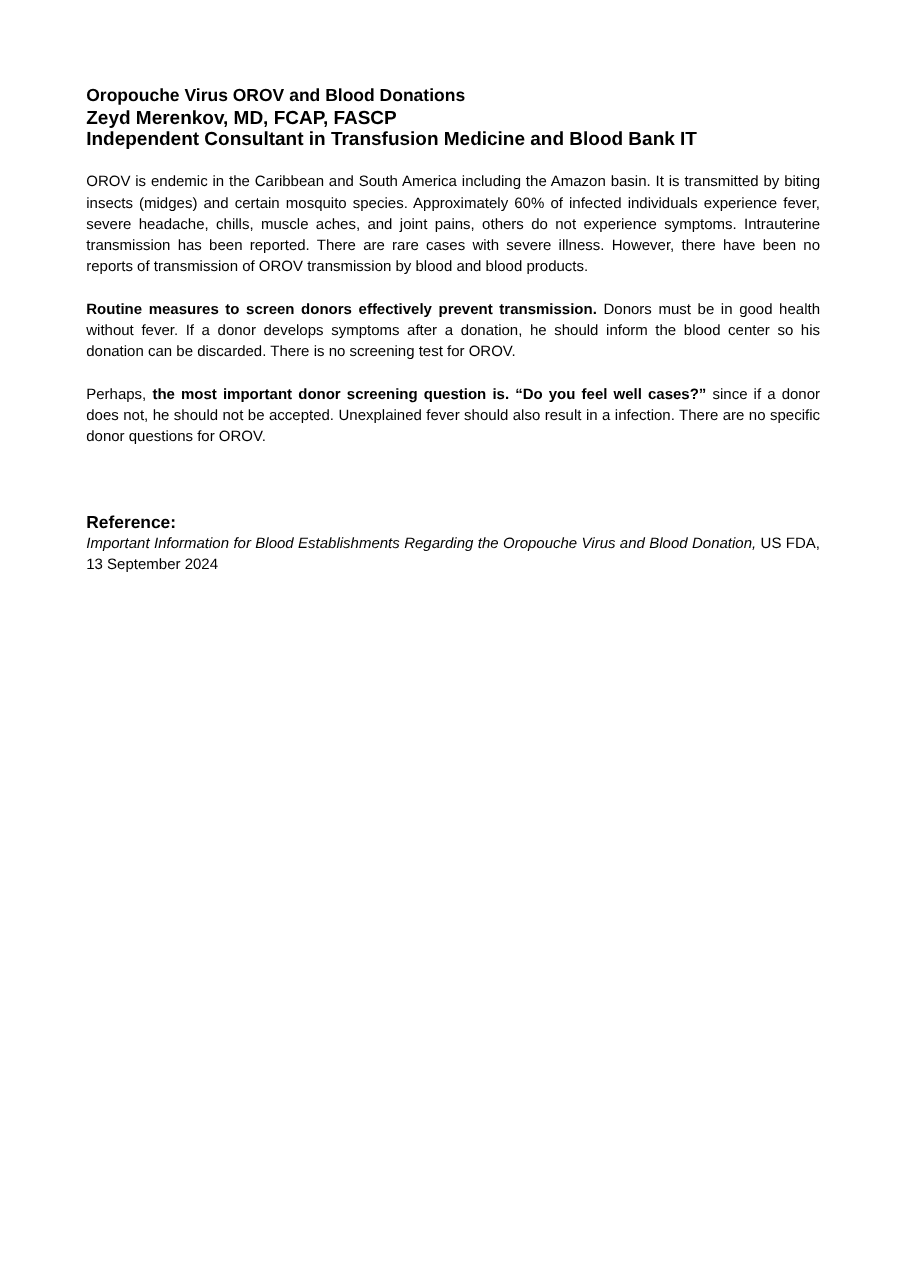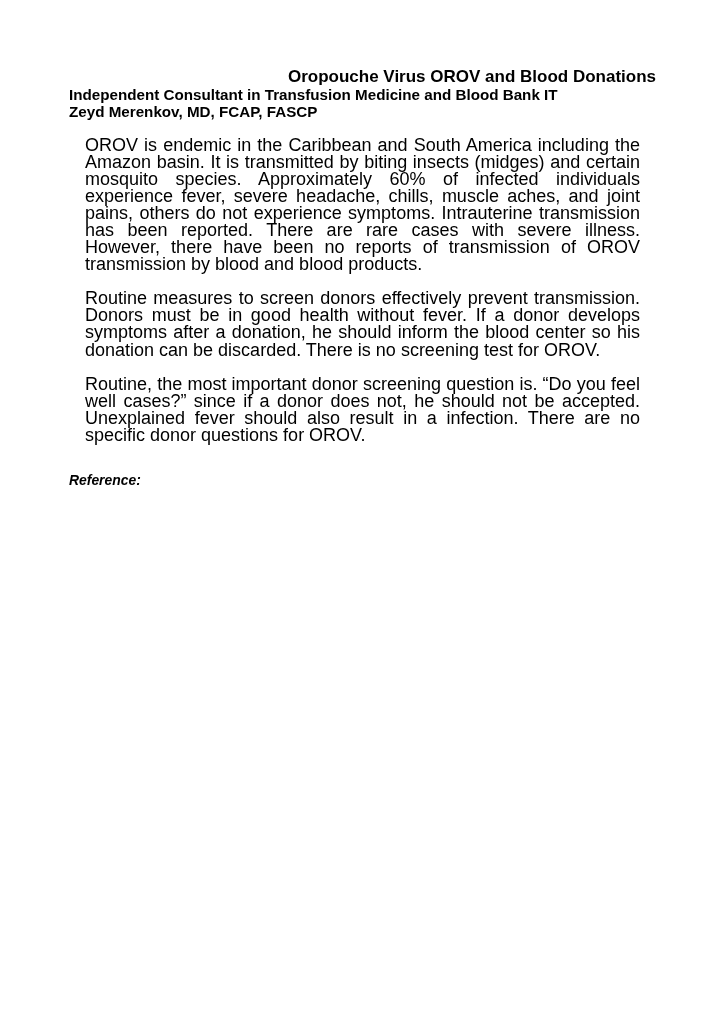--- a/index.html
+++ b/index.html
@@ -3,43 +3,44 @@
   <meta charset="utf-8">
   <style>
     html, body { margin: 0; padding: 0; background: #ffffff; }
     body { width: 724px; height: 1024px; position: relative; overflow: hidden; }
     .page {
       position: absolute; left: 69px; top: 68px; width: 587px;
       font-family: "Liberation Sans", sans-serif; color: #000;
     }
     .title-block { font-weight: bold; font-size: 15.2px; line-height: 17.5px; }
     .title-block div { white-space: nowrap; }
-    .title-main { font-size: 17px; text-align: right; }
+    .title-main { font-size: 14px; }
     p {
-      margin: 16px; font-size: 18px; line-height: 17.1px; text-align: justify;
+      margin: 0; font-size: 12px; line-height: 17.1px; text-align: justify;
     }
     p.last-left { text-align-last: left; }
     .gap1 { margin-top: 16px; }
     .gap2 { margin-top: 17px; }
-    .gap3 { margin-top: 28px; font-style: italic; }
+    .gap3 { margin-top: 50px; }
     .ref-head { font-weight: bold; font-size: 13.9px; line-height: 17.1px; }
-    b { font-weight: normal; }
+    b { font-weight: bold; }
     i { font-style: italic; }
   </style>
 </head>
 <body>
 
 <div class="page">
   <div class="title-block">
     <div class="title-main">Oropouche Virus OROV and Blood Donations</div>
+    <div>Zeyd Merenkov, MD, FCAP, FASCP</div>
     <div>Independent Consultant in Transfusion Medicine and Blood Bank IT</div>
-    <div>Zeyd Merenkov, MD, FCAP, FASCP</div>
   </div>
 
   <p class="gap1 last-left">OROV is endemic in the Caribbean and South America including the Amazon basin.  It is transmitted by biting insects (midges) and certain mosquito species.  Approximately 60% of infected individuals experience fever, severe headache, chills, muscle aches, and joint pains, others do not experience symptoms.  Intrauterine transmission has been reported.  There are rare cases with severe illness.  However, there have been no reports of transmission of OROV transmission by blood and blood products.</p>
 
   <p class="gap2 last-left"><b>Routine measures to screen donors effectively prevent transmission.</b><span>  Donors must be in good health without fever.  If a donor develops symptoms after a donation, he should inform the blood center so his donation can be discarded.  There is no screening test for OROV.</span></p>
 
 
-  <p class="gap2 last-left"><span>Routine, </span><b>the most important donor screening question is. “Do you feel well cases?”</b><span> since if a donor does not, he should not be accepted.  Unexplained fever should also result in a infection.  There are no specific donor questions for OROV.</span></p>
+  <p class="gap2 last-left"><span>Perhaps, </span><b>the most important donor screening question is. “Do you feel well cases?”</b><span> since if a donor does not, he should not be accepted.  Unexplained fever should also result in a infection.  There are no specific donor questions for OROV.</span></p>
 
   <div class="ref-head gap3">Reference:</div>
+  <p class="last-left"><i>Important Information for Blood Establishments Regarding the Oropouche Virus and Blood Donation,</i><span> US FDA, 13 September 2024</span></p>
 </div>
 
 </body></html>

